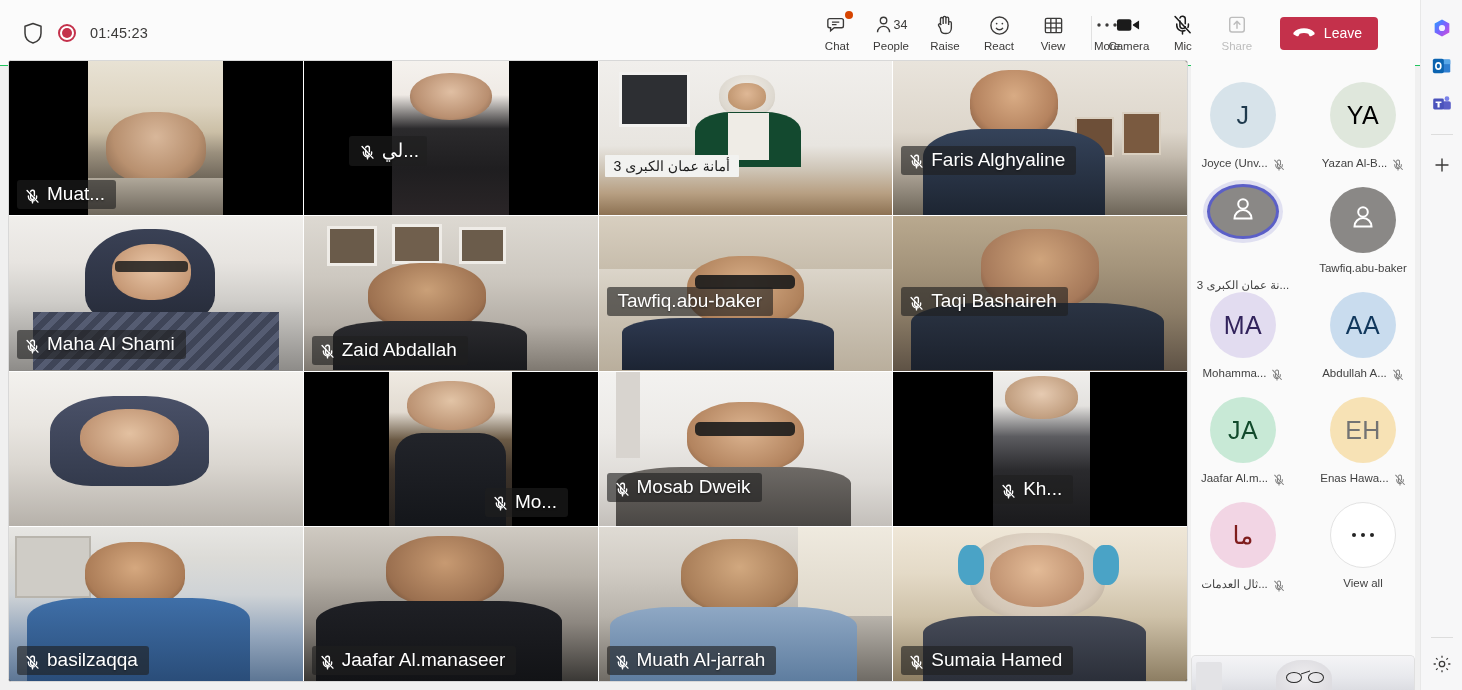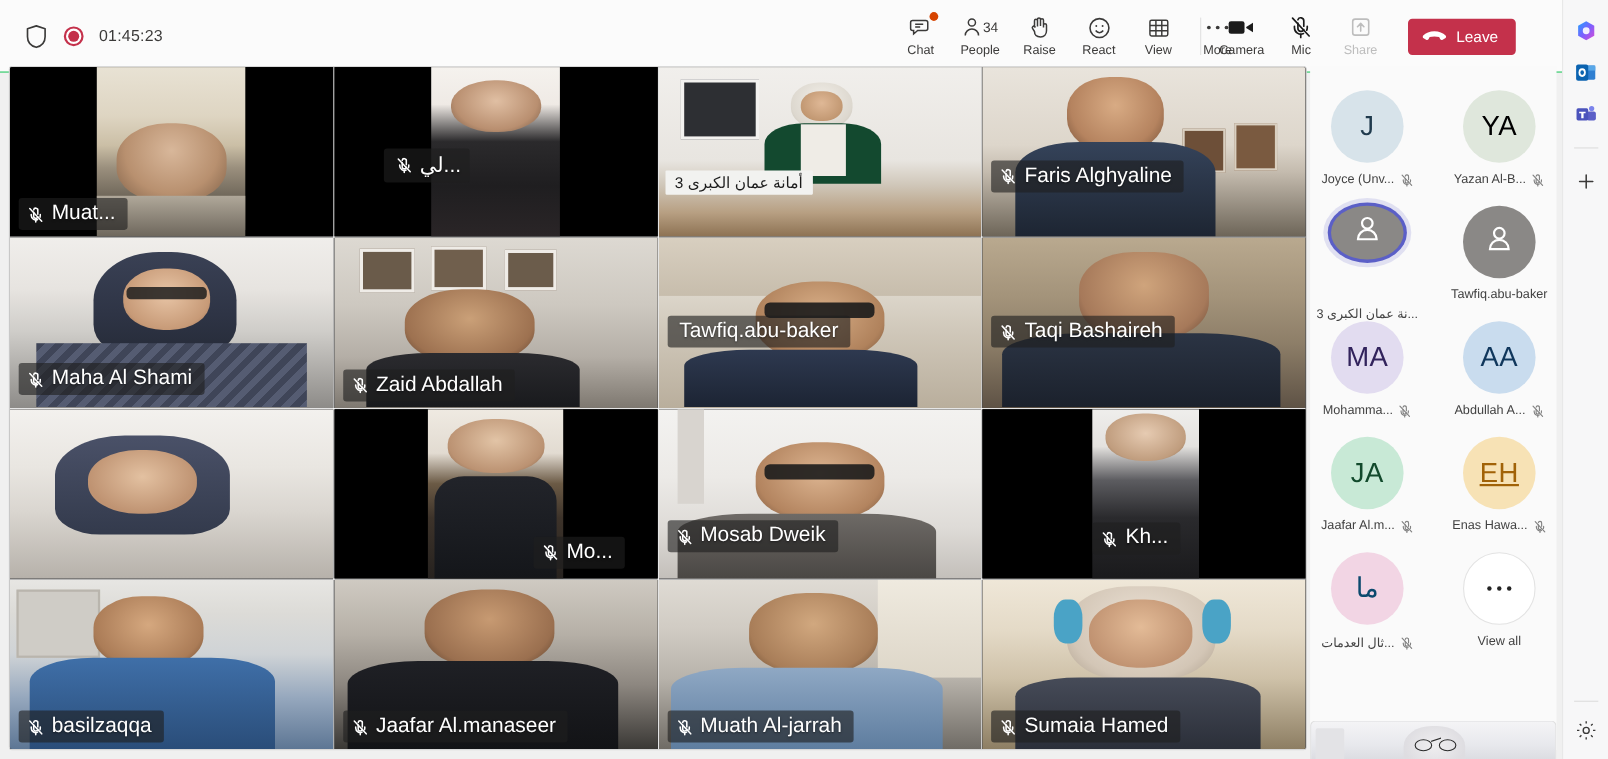--- a/index.html
+++ b/index.html
@@ -698,37 +698,37 @@
             <svg viewBox="0 0 16 16" fill="none" stroke="#5a5a5a" stroke-width="1.4" stroke-linecap="round">
               <path d="M6 3a2 2 0 0 1 4 .7v3.6M10 9.6a2 2 0 0 1-4-.8V5.4"></path>
               <path d="M3.6 7.4v.9a4.4 4.4 0 0 0 6.2 4M12.4 7.4v.9c0 .6-.1 1.2-.3 1.7"></path>
               <path d="M8 12.8v2M2.2 1.6l11.6 12.4"></path>
               </svg>
           </span>
         </div>
       </div>
 
       <div class="p-cell">
-        <div class="av" style="background:#f7e2b5;color:#a16207;text-decoration:underline;">
+        <div class="av" style="background:#f7e2b5;color:#737373;">
           <span>EH</span>
         </div>
         <div class="p-meta">
           <span class="p-name">Enas Hawa...</span>
           <span class="p-mute">
             <svg viewBox="0 0 16 16" fill="none" stroke="#5a5a5a" stroke-width="1.4" stroke-linecap="round">
               <path d="M6 3a2 2 0 0 1 4 .7v3.6M10 9.6a2 2 0 0 1-4-.8V5.4"></path>
               <path d="M3.6 7.4v.9a4.4 4.4 0 0 0 6.2 4M12.4 7.4v.9c0 .6-.1 1.2-.3 1.7"></path>
               <path d="M8 12.8v2M2.2 1.6l11.6 12.4"></path>
               </svg>
           </span>
         </div>
       </div>
 
       <div class="p-cell">
-        <div class="av" style="background:#f2d5e4;color:#0c4a6e;text-align:center;">
+        <div class="av" style="background:#f2d5e4;color:#7f1d1d;text-align:center;">
           <span>ما</span>
         </div>
         <div class="p-meta">
           <span class="p-name" style="direction:rtl;">...ثال العدمات</span>
           <span class="p-mute">
             <svg viewBox="0 0 16 16" fill="none" stroke="#5a5a5a" stroke-width="1.4" stroke-linecap="round">
               <path d="M6 3a2 2 0 0 1 4 .7v3.6M10 9.6a2 2 0 0 1-4-.8V5.4"></path>
               <path d="M3.6 7.4v.9a4.4 4.4 0 0 0 6.2 4M12.4 7.4v.9c0 .6-.1 1.2-.3 1.7"></path>
               <path d="M8 12.8v2M2.2 1.6l11.6 12.4"></path>
               </svg>

